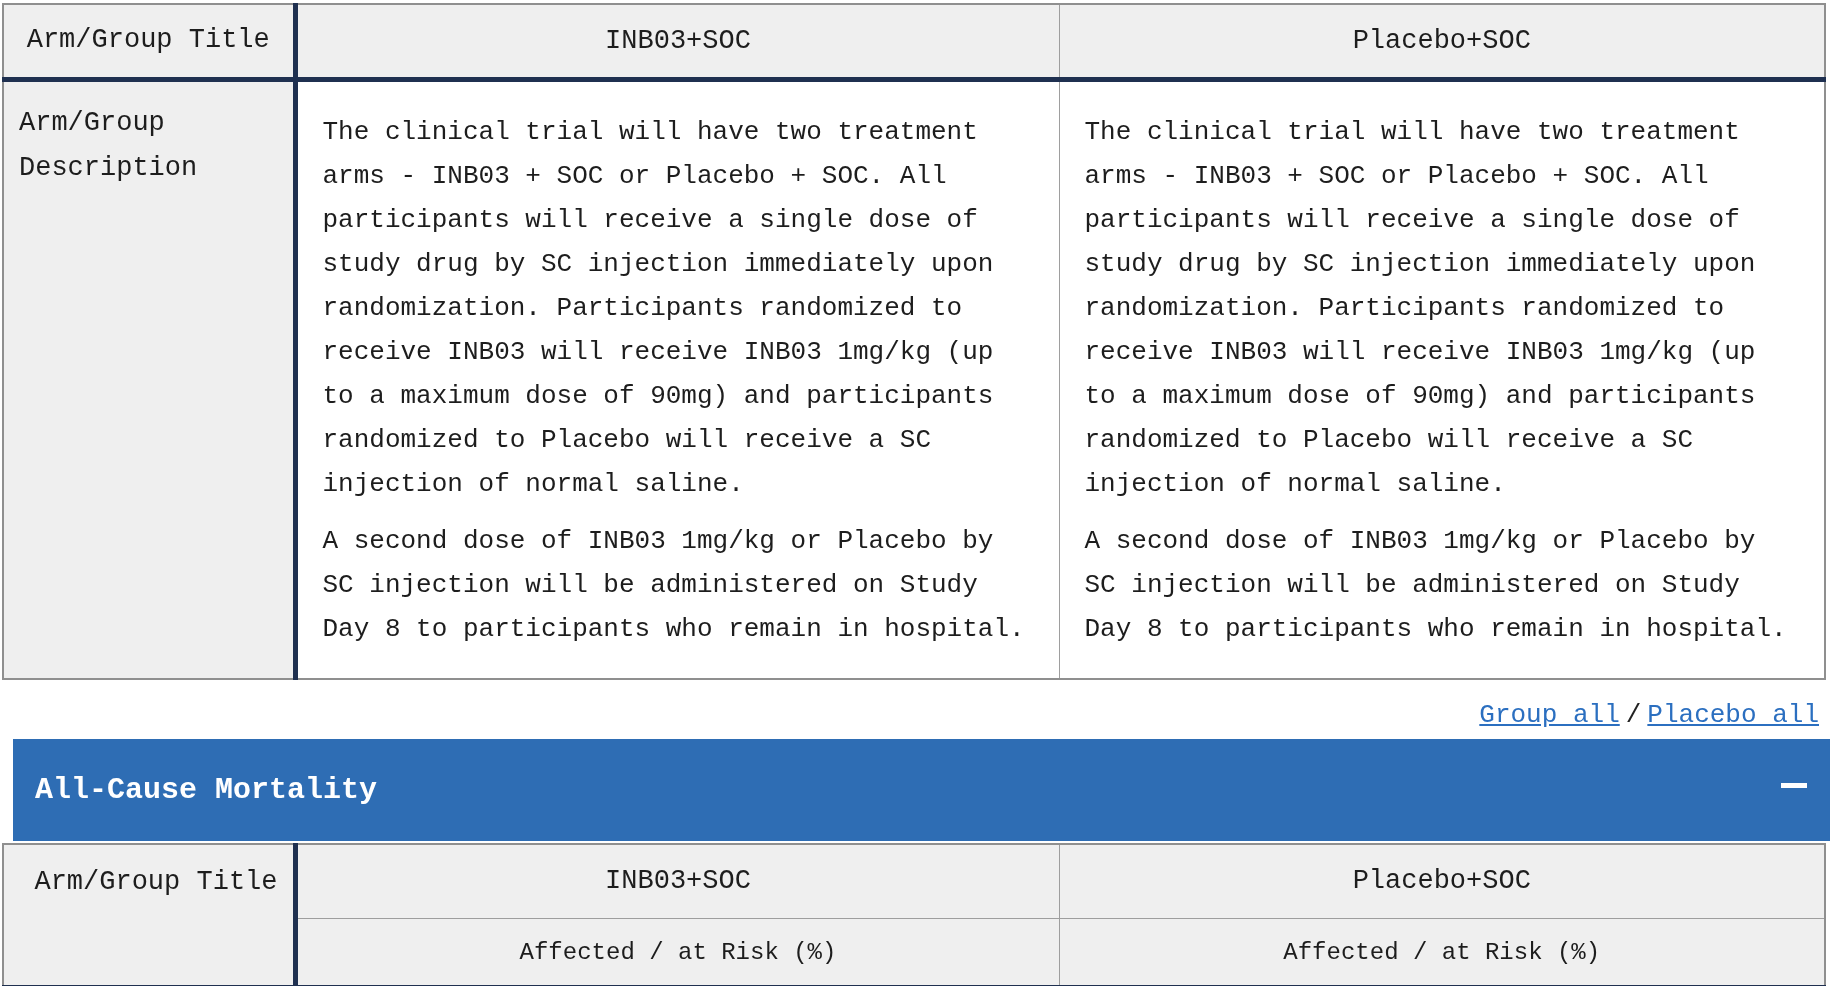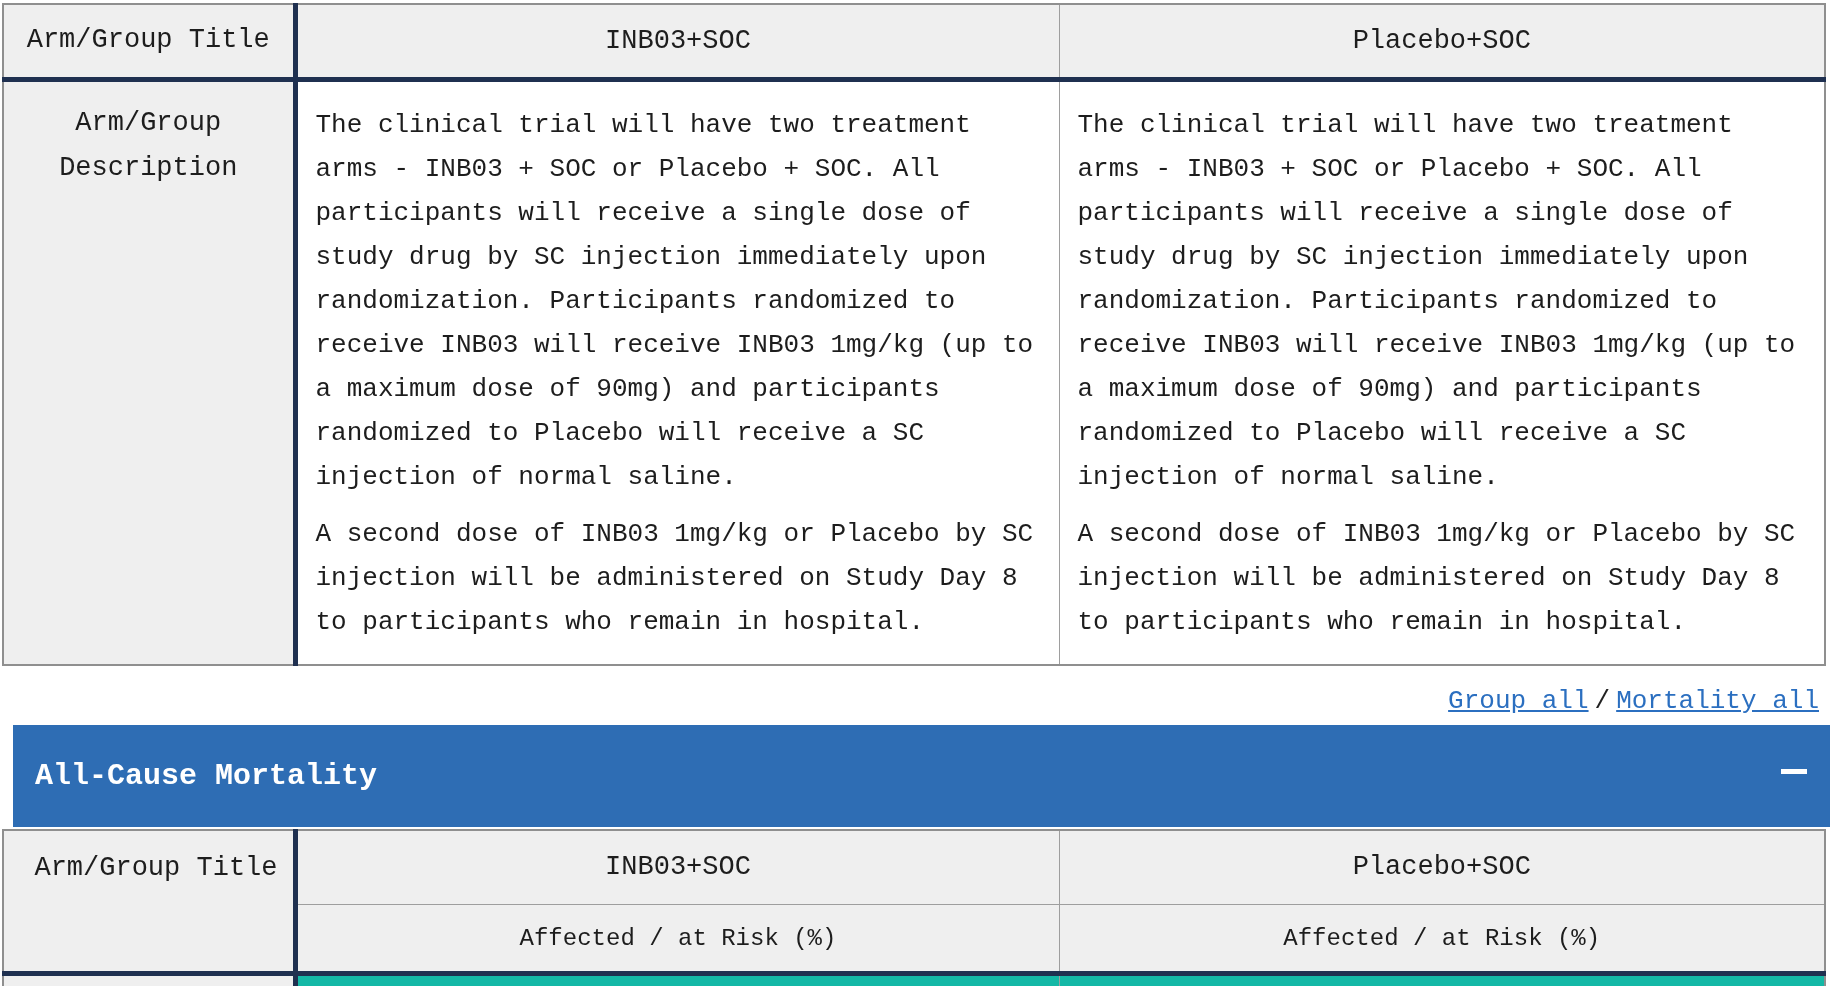--- a/index.html
+++ b/index.html
@@ -32,21 +32,21 @@
   }
   col.c1 { width: 292px; }
   col.c2 { width: 764px; }
   col.c3 { width: 766px; }
 
   table.grid { border: 2px solid var(--outer); }
   table.grid td { border: 1px solid var(--grid); }
 
   td.rowhead {
     background: var(--header-bg);
-    text-align: center;
+    text-align: left;
     vertical-align: middle;
     padding: 0 15px;
     border-right: 5px solid var(--navy) !important;
     line-height: 45px;
   }
   
   .top-table tr.r1 { height: 75px; }
   .top-table tr.r1 td {
     background: var(--header-bg);
     border-bottom: 5px solid var(--navy);
@@ -58,21 +58,21 @@
     vertical-align: top;
     padding-top: 19px;
   }
   .top-table td.desc {
     background: #ffffff;
     vertical-align: top;
     text-align: left;
     padding: 17px 18px 16px 14px;
     font-size: 26px;
   }
-  .desc p { margin: 4px; line-height: 44px; }
+  .desc p { margin: 11px; line-height: 44px; }
   .desc p + p { margin-top: 13px; }
 
   
   .controls {
     width: 1822px;
     margin: 20px 0 9px 2px;
     text-align: right;
     font-size: 26px;
     padding-right: 5px;
   }
@@ -143,21 +143,21 @@
       </td>
       <td class="desc">
         <p>The clinical trial will have two treatment arms - INB03 + SOC or Placebo + SOC. All participants will receive a single dose of study drug by SC injection immediately upon randomization. Participants randomized to receive INB03 will receive INB03 1mg/kg (up to a maximum dose of 90mg) and participants randomized to Placebo will receive a SC injection of normal saline.</p>
         <p>A second dose of INB03 1mg/kg or Placebo by SC injection will be administered on Study Day 8 to participants who remain in hospital.</p>
       </td>
     </tr>
   </tbody>
     </table>
 
   <div class="controls">
-    <a>Group all</a><span class="sep">/</span><a>Mortality all</a>
+    <a>Group all</a><span class="sep">/</span><a>Placebo all</a>
   </div>
 
   <div class="section-bar">
     <span class="title">All-Cause Mortality</span>
     <span class="minus-bar"></span>
   </div>
 
   <table class="grid bt">
     <colgroup>
         <col class="c1">

